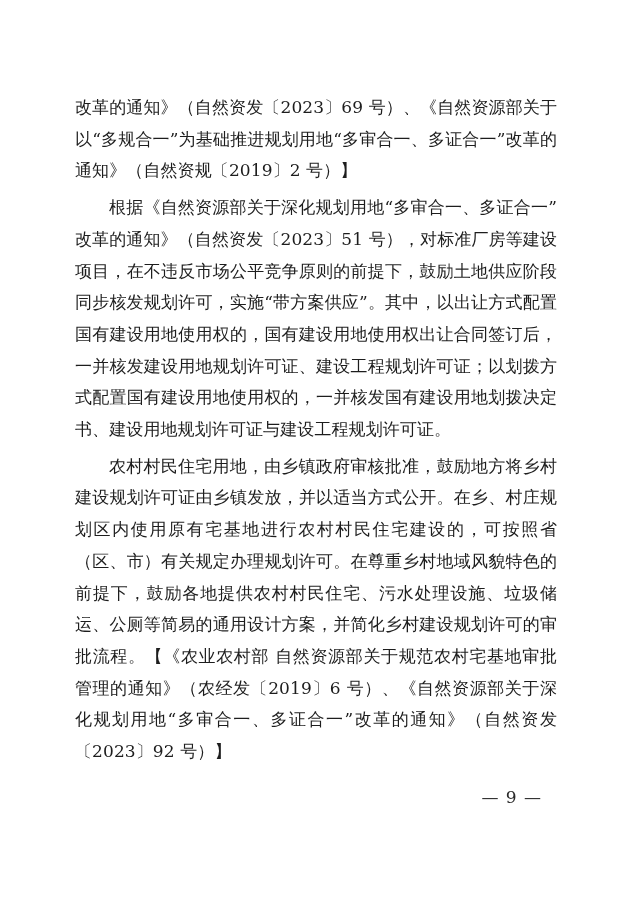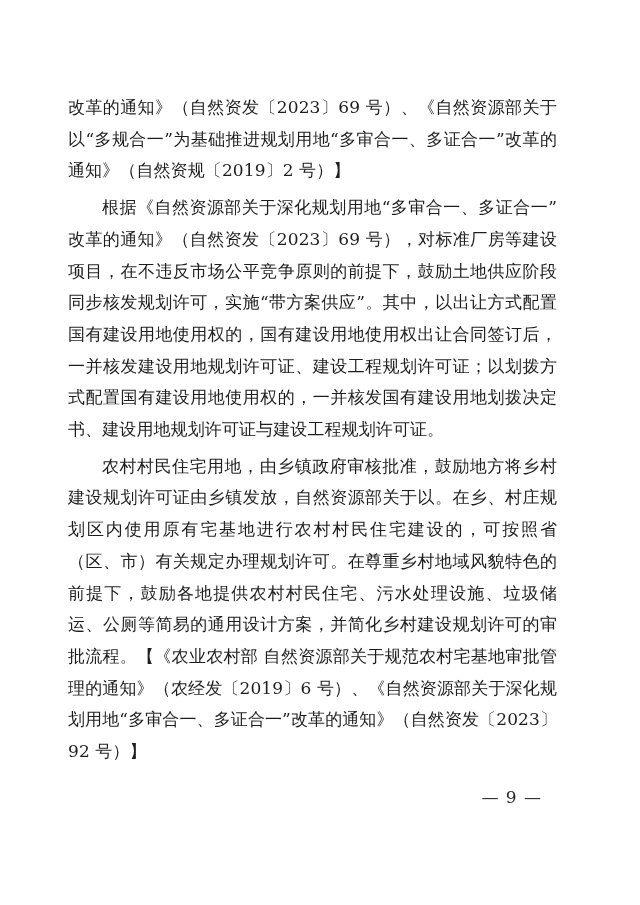--- a/index.html
+++ b/index.html
@@ -21,21 +21,21 @@
     left: 68px;
     top: 92px;
     width: 489px;
     font-size: 17px;
     line-height: 31.7px;
     text-align: justify;
     text-justify: inter-ideograph;
     letter-spacing: 0.1px;
   }
   .para {
-    margin: 0 0 5px 0;
+    margin: 0 0 5px 7px;
     padding: 0;
   }
   .para.indent {
     text-indent: 34px;
   }
   
   .citation {
     font-style: normal;
   }
   .page-number {
@@ -51,21 +51,21 @@
 </style>
 </head>
 <body>
 
 <div class="page">
 
   <div class="text-block">
 
     <p class="para citation">改革的通知》（自然资发〔2023〕69 号）、《自然资源部关于以“多规合一”为基础推进规划用地“多审合一、多证合一”改革的通知》（自然资规〔2019〕2 号）】</p>
 
-    <p class="para indent">根据《自然资源部关于深化规划用地“多审合一、多证合一”改革的通知》（自然资发〔2023〕69 号），对标准厂房等建设项目，在不违反市场公平竞争原则的前提下，鼓励土地供应阶段同步核发规划许可，实施“带方案供应”。其中，以出让方式配置国有建设用地使用权的，国有建设用地使用权出让合同签订后，一并核发建设用地规划许可证、建设工程规划许可证；以划拨方式配置国有建设用地使用权的，一并核发国有建设用地划拨决定书、建设用地规划许可证与建设工程规划许可证。</p>
+    <p class="para indent">根据《自然资源部关于深化规划用地“多审合一、多证合一”改革的通知》（自然资发〔2023〕51 号），对标准厂房等建设项目，在不违反市场公平竞争原则的前提下，鼓励土地供应阶段同步核发规划许可，实施“带方案供应”。其中，以出让方式配置国有建设用地使用权的，国有建设用地使用权出让合同签订后，一并核发建设用地规划许可证、建设工程规划许可证；以划拨方式配置国有建设用地使用权的，一并核发国有建设用地划拨决定书、建设用地规划许可证与建设工程规划许可证。</p>
 
-    <p class="para indent"><span>农村村民住宅用地，由乡镇政府审核批准，鼓励地方将乡村建设规划许可证由乡镇发放，自然资源部关于以。在乡、村庄规划区内使用原有宅基地进行农村村民住宅建设的，可按照省（区、市）有关规定办理规划许可。在尊重乡村地域风貌特色的前提下，鼓励各地提供农村村民住宅、污水处理设施、垃圾储运、公厕等简易的通用设计方案，并简化乡村建设规划许可的审批流程。</span><span class="citation">【《农业农村部 自然资源部关于规范农村宅基地审批管理的通知》（农经发〔2019〕6 号）、《自然资源部关于深化规划用地“多审合一、多证合一”改革的通知》（自然资发〔2023〕92 号）】</span></p>
+    <p class="para indent"><span>农村村民住宅用地，由乡镇政府审核批准，鼓励地方将乡村建设规划许可证由乡镇发放，并以适当方式公开。在乡、村庄规划区内使用原有宅基地进行农村村民住宅建设的，可按照省（区、市）有关规定办理规划许可。在尊重乡村地域风貌特色的前提下，鼓励各地提供农村村民住宅、污水处理设施、垃圾储运、公厕等简易的通用设计方案，并简化乡村建设规划许可的审批流程。</span><span class="citation">【《农业农村部 自然资源部关于规范农村宅基地审批管理的通知》（农经发〔2019〕6 号）、《自然资源部关于深化规划用地“多审合一、多证合一”改革的通知》（自然资发〔2023〕92 号）】</span></p>
 
   </div>
 
   <div class="page-number">— 9 —</div>
 
 </div>
 
 </body></html>

